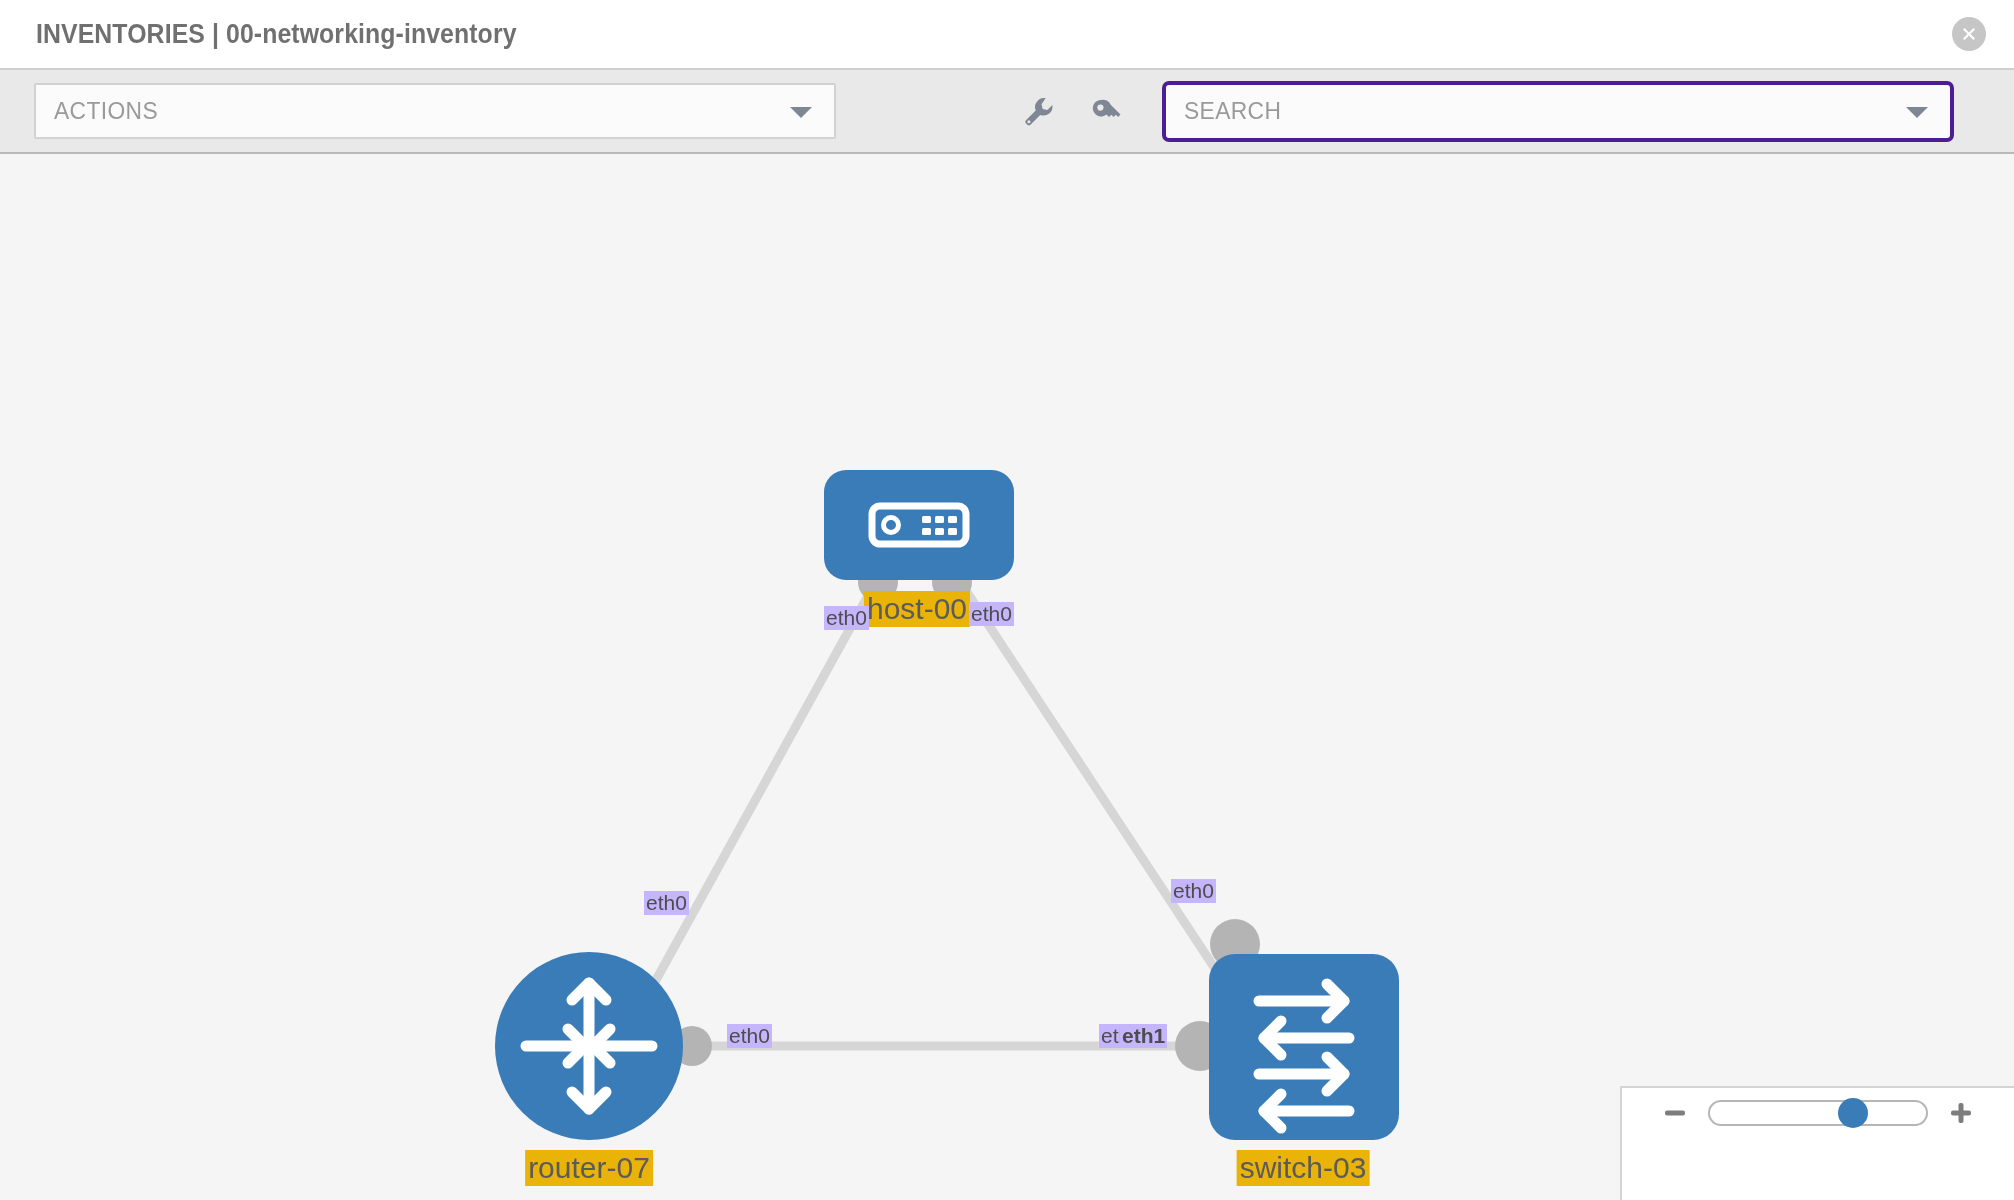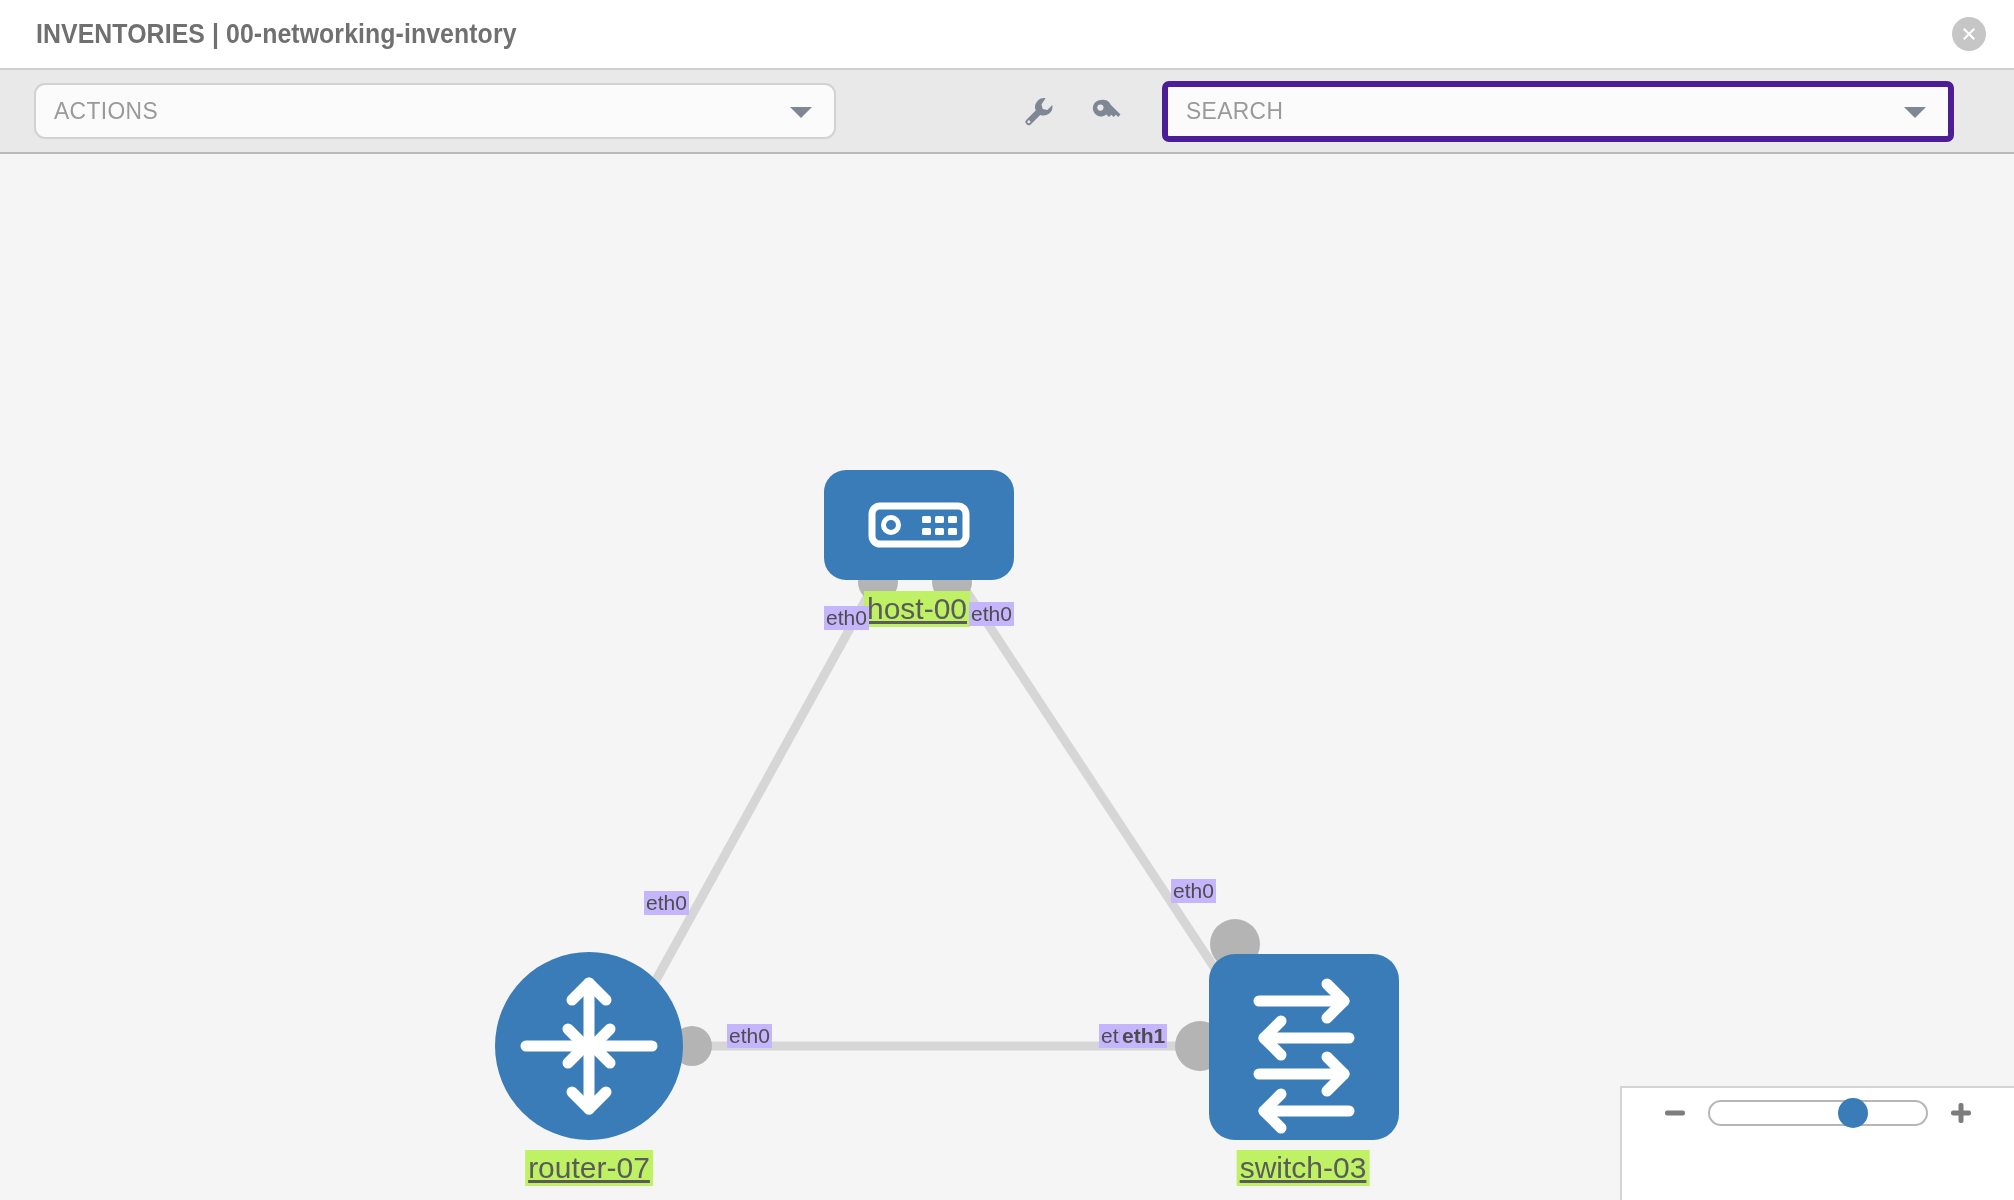--- a/index.html
+++ b/index.html
@@ -61,21 +61,21 @@
     align-items: center;
     box-sizing: border-box;
     padding: 0 24px 0 34px;
   }
   .select-box {
     position: relative;
     width: 802px;
     height: 56px;
     background: #fbfbfb;
     border: 2px solid #d2d2d2;
-    border-radius: 11px;
+    border-radius: 2px;
     box-sizing: border-box;
     display: flex;
     align-items: center;
     padding: 0 18px;
     cursor: pointer;
   }
   .select-label {
     font-size: 24px;
     color: #9a9a9a;
     letter-spacing: 0.4px;
@@ -104,21 +104,21 @@
     display: flex;
     align-items: center;
     justify-content: center;
     cursor: pointer;
   }
   .search-box {
     position: relative;
     width: 792px;
     height: 61px;
     background: #fbfbfb;
-    border: 6px solid #4c1d95;
+    border: 4px solid #4c1d95;
     border-radius: 7px;
     box-sizing: border-box;
     display: flex;
     align-items: center;
     padding: 0 18px;
     margin-left: 36px;
     cursor: text;
   }
 
   
@@ -133,25 +133,24 @@
     position: absolute;
     left: 0; top: 0;
     width: 2014px;
     height: 1046px;
   }
 
   .node-label {
     position: absolute;
     font-size: 30px;
     color: #5b5b5b;
-    background: #bef264;
+    background: #eab308;
     padding: 1px 3px;
     white-space: nowrap;
     transform: translateX(-50%);
-    text-decoration: underline;
   }
   .iface-label {
     position: absolute;
     font-size: 21px;
     color: #4d4d4d;
     background: #c4b5fd;
     padding: 0 2px;
     white-space: nowrap;
   }
 

